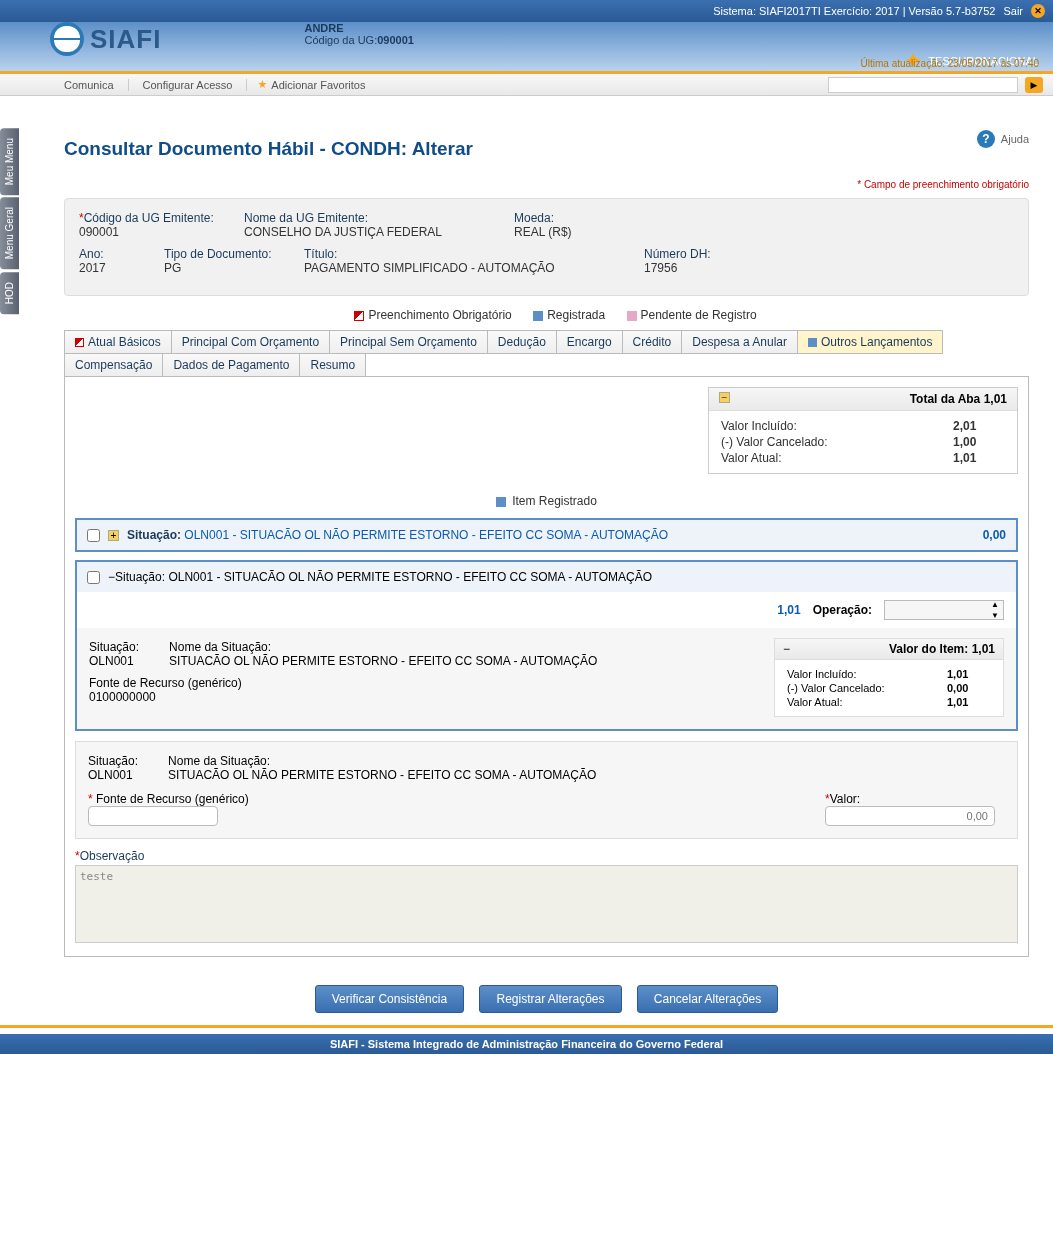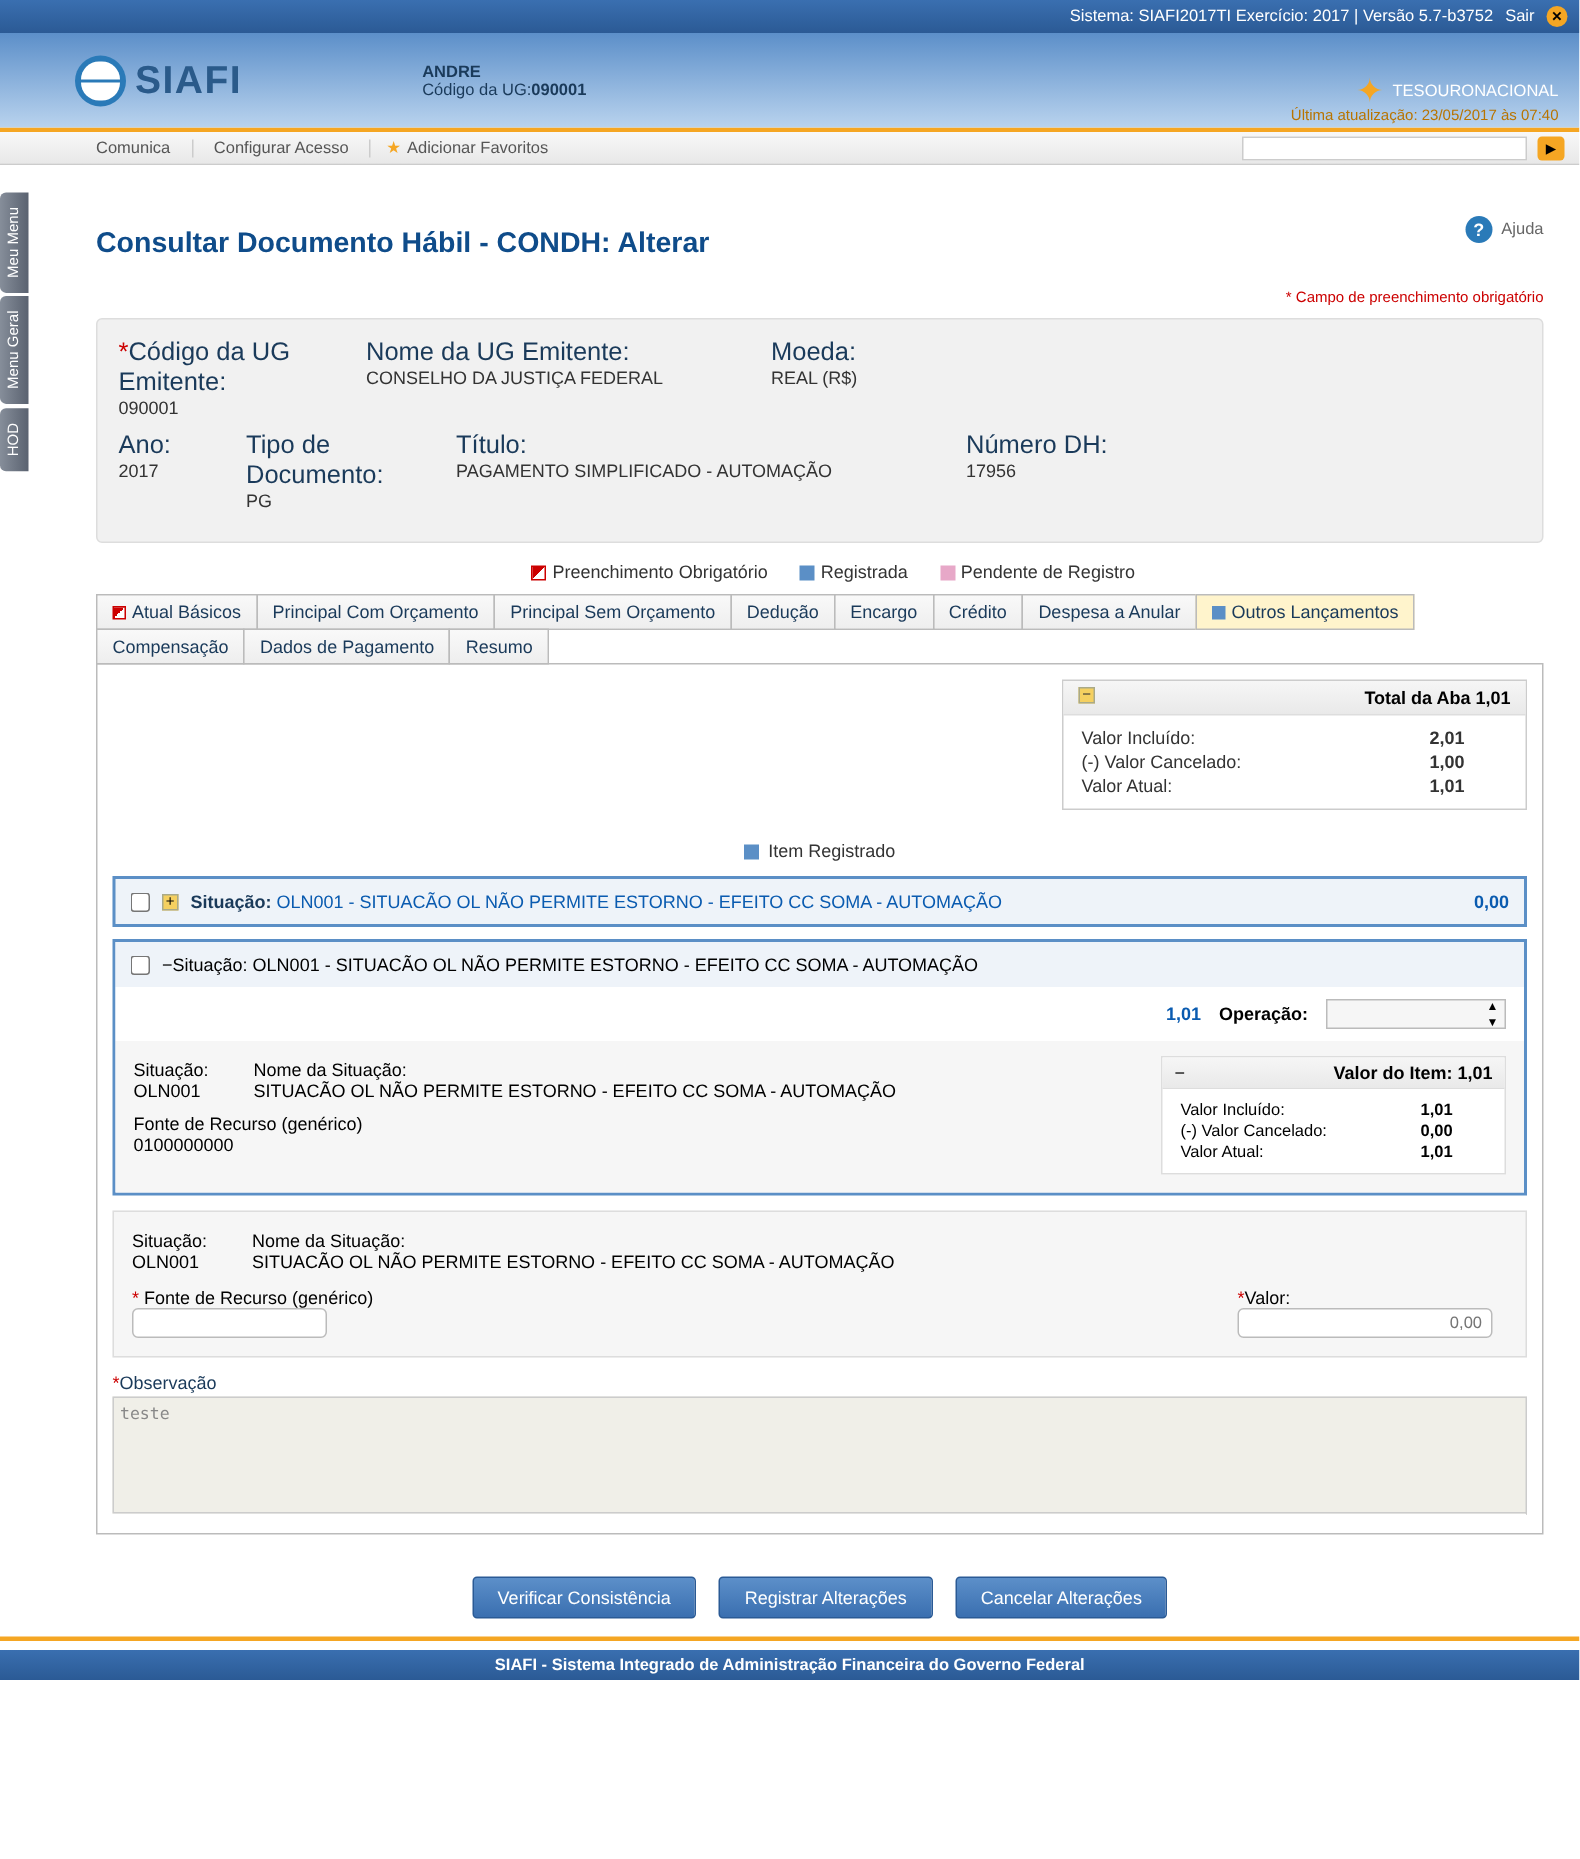--- a/index.html
+++ b/index.html
@@ -1,21 +1,21 @@
 <!DOCTYPE html>
 <html><head>
 <meta charset="utf-8">
 <style>
 * { box-sizing: border-box; margin: 0; padding: 0; }
 body { font-family: Arial, sans-serif; font-size: 12px; background: #fff; width: 1053px; }
 .side-tabs { position: fixed; left: 0; top: 128px; width: 24px; z-index: 10; }
 .side-tab { background: linear-gradient(to right,#5a6270,#868e9a); color:#fff; writing-mode: vertical-rl; transform: rotate(180deg); padding: 10px 4px; margin-bottom: 2px; font-size: 10px; border-radius: 0 4px 4px 0; cursor: pointer; text-align:center;}
 .top-sys { background: linear-gradient(#3a6fb0,#2b5a95); color:#fff; font-size:11px; padding: 2px 8px; display:flex; justify-content:flex-end; align-items:center; gap:8px; height:22px;}
 .top-sys .sair { background:#f5a623; color:#000; border-radius:50%; width:14px; height:14px; display:inline-flex; align-items:center; justify-content:center; font-size:9px; font-weight:bold;}
-.header { background: linear-gradient(#5c8fc9,#b9d3ee); height:63px; display:flex; align-items:center; padding:0 20px 0 50px; position:relative;}
+.header { background: linear-gradient(#5c8fc9,#b9d3ee); height:49px; display:flex; align-items:flex-start; padding:0 20px 0 50px; position:relative;gap:23px;}
 .logo { display:flex; align-items:center; gap:6px; }
 .logo-circle { width:34px; height:34px; background:#2a7ab8; border-radius:50%; position:relative;}
 .logo-circle::before{content:"";position:absolute;top:4px;left:4px;width:26px;height:12px;background:#fff;border-radius:13px 13px 0 0;}
 .logo-circle::after{content:"";position:absolute;bottom:4px;left:4px;width:26px;height:12px;background:#fff;border-radius:0 0 13px 13px;}
 .logo-text { font-size:26px; font-weight:bold; color:#2a5a8a; letter-spacing:1px;}
 .header-user { margin-left:120px; font-size:11px; color:#1a3a5a;}
 .header-user b { font-weight:bold; }
 .tesouro { position:absolute; right:14px; top:26px; display:flex; align-items:center; gap:6px; color:#fff; font-size:11px;}
 .tesouro-star { color:#f5a623; font-size:22px;}
 .header-update { position:absolute; right:14px; bottom:2px; color:#b87400; font-size:10px;}
@@ -28,21 +28,21 @@
 .menu-bar .go-btn { display:inline-block; width:18px; height:16px; background:#f5a623; border-radius:3px; text-align:center; color:#000; font-size:9px; line-height:16px; margin-left:4px; cursor:pointer; vertical-align:top;}
 .page { margin:22px 24px 0 64px; }
 .page-title-row { display:flex; align-items:center; }
 .page-title { color:#0f4c8a; font-size:19px; font-weight:bold;margin-top:20px;}
 .help { margin-left:auto; display:flex; align-items:center; gap:6px; color:#666; font-size:11px;}
 .help-ico { width:18px; height:18px; border-radius:50%; background:#2a7ab8; color:#fff; display:flex; align-items:center; justify-content:center; font-weight:bold; font-size:12px;}
 .req-note { text-align:right; color:#c00; font-size:10px; margin:19px 0 8px;}
 .info-box { background:#f1f1f1; border:1px solid #ddd; border-radius:4px; padding:12px 14px; color:#1a3a5a;}
 .info-row { display:flex; flex-wrap:wrap; gap:6px 0; margin-bottom:8px;}
 .info-cell { display:flex; flex-direction:column; }
-.info-label { color:#1a3a5a; font-size:17px;}
+.info-label { color:#1a3a5a; font-size:12px;}
 .info-value { color:#333; }
 .ast { color:#c00; }
 .legend-row { text-align:center; margin:12px 0 8px; font-size:12px; color:#333;}
 .legend-sq { display:inline-block; width:10px; height:10px; margin:0 4px 0 18px; vertical-align:middle;}
 .sq-red { background:linear-gradient(135deg,#c00 50%,#fff 50%); border:1px solid #c00;}
 .sq-blue { background:#5b8fc6;}
 .sq-pink { background:#e7a8c8;}
 .tabs { display:flex; flex-wrap:wrap; }
 .tab { background:linear-gradient(#f9f9f9,#eee); border:1px solid #bbb; padding:4px 10px; font-size:12px; color:#1a3a5a; cursor:pointer; margin-right:-1px; margin-bottom:-1px; white-space:nowrap;}
 .tab.active { background:#fff4cc; }

